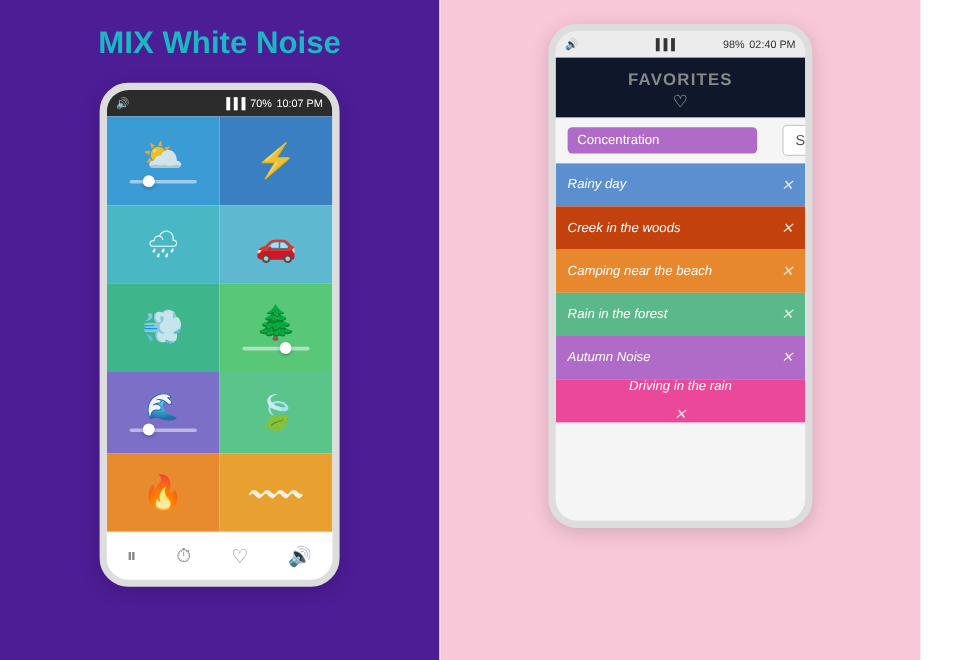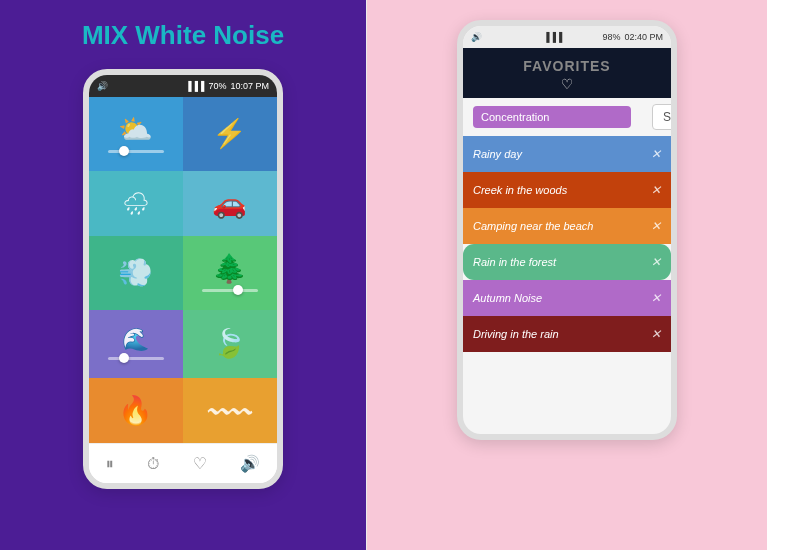--- a/index.html
+++ b/index.html
@@ -243,23 +243,23 @@
 
     .fav-item-close {
       font-size: 12px;
       color: rgba(255,255,255,0.8);
       cursor: pointer;
     }
 
     .fav-rainy { background: #5b8fcf; }
     .fav-creek { background: #c2410c; }
     .fav-camping { background: #e8882e; }
-    .fav-forest { background: #5ab88a; border-radius: 11px; }
+    .fav-forest { background: #5ab88a; }
     .fav-autumn { background: #b06ac8; }
-    .fav-driving { background: #7f1d1d; }
+    .fav-driving { background: #ec4899; flex-direction: column; }
 
     
     .panel-divider {
       width: 1px;
       height: 550px;
       background: rgba(0,0,0,0.08);
       flex-shrink: 0;
     }
   </style>
 </head>

